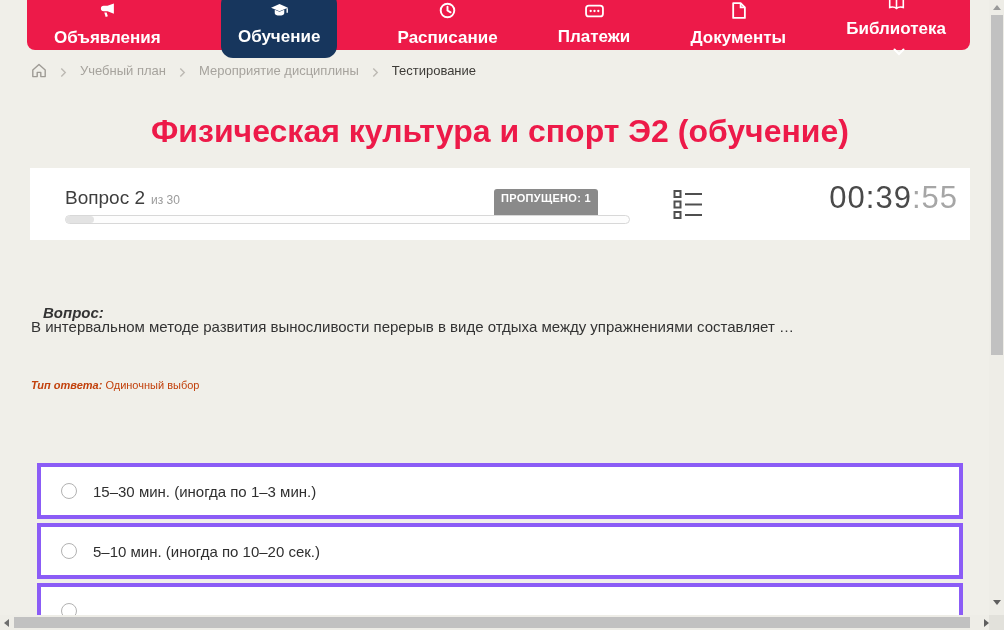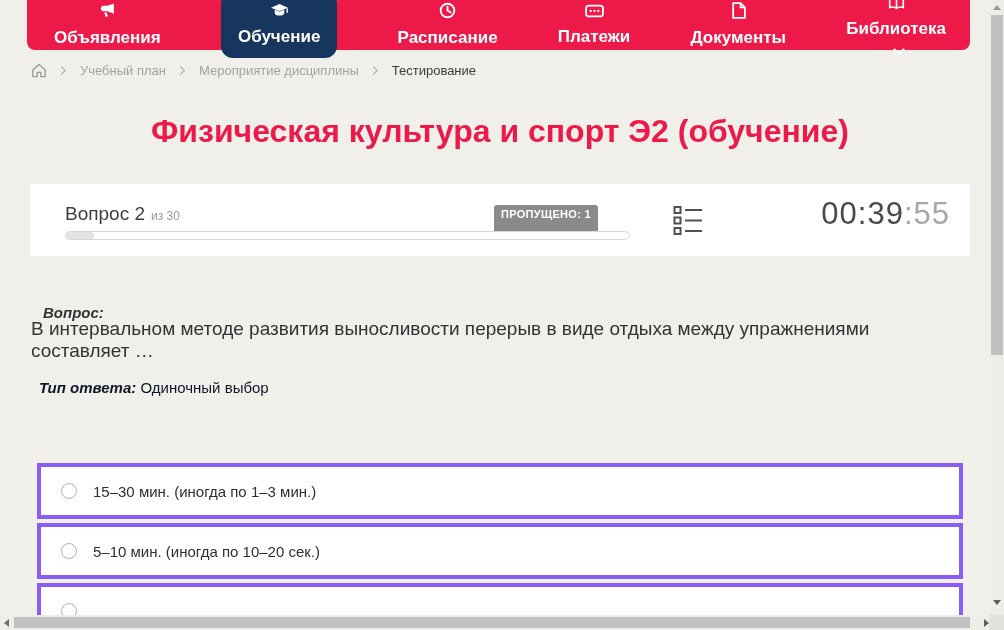--- a/index.html
+++ b/index.html
@@ -18,61 +18,61 @@
     display:flex;align-items:center;gap:9px;color:#fff;
     font-size:17px;font-weight:bold;white-space:nowrap;cursor:pointer;flex-direction:column;
   }
   .nav-item.active{
     background:#17365d;border-radius:12px;padding:11px 17px;
   }
   .nicon{display:flex;align-items:center}
   .chev{margin-left:6px;display:flex;align-items:center}
   
   .breadcrumb{
-    position:absolute;left:31px;top:63px;display:flex;align-items:center;
+    position:absolute;left:31px;top:63px;display:flex;align-items:flex-end;
     gap:13px;font-size:13px;color:#a6a39d;
   }
   .bc-home{display:flex;align-items:center;cursor:pointer}
   .bc-sep{display:flex;align-items:center}
   .bc-link{color:#a6a39d;text-decoration:none;cursor:pointer}
   .bc-current{color:#3d3b37}
   
   .page-title{
     position:absolute;left:0;top:113px;width:1000px;margin:0;
     text-align:center;color:#ed1a49;font-size:32px;font-weight:bold;
   }
   
   .qcard{
-    position:absolute;left:30px;top:168px;width:940px;height:72px;background:#ffffff;margin-top:16px;
+    position:absolute;left:30px;top:168px;width:940px;height:72px;background:#ffffff;
   }
   .qtitle{position:absolute;left:35px;top:19px;font-size:19px;color:#3e3e3e;white-space:nowrap}
   .qof{font-size:12px;color:#9b9b9b;margin-left:6px}
   .badge{
     position:absolute;left:464px;top:21px;background:#8a8a8a;color:#fff;
     font-size:11px;font-weight:bold;letter-spacing:.3px;
     padding:3px 7px 19px;border-radius:3px;white-space:nowrap;
   }
   .progress{
     position:absolute;left:35px;top:47px;width:563px;height:7px;
     border:1px solid #d8d8d8;border-radius:5px;background:#fdfdfd;overflow:hidden;
   }
   .progress-fill{height:100%;background:#e3e3e3;border-radius:5px;width:0}
   .qlist{
     position:absolute;left:643px;top:21px;background:none;border:none;
     padding:0;cursor:pointer;display:flex;
   }
   .timer{
-    position:absolute;right:20px;top:12px;font-size:31px;color:#4a4a4a;
+    position:absolute;right:12px;top:12px;font-size:31px;color:#4a4a4a;
     letter-spacing:1px;white-space:nowrap;
   }
   .tsec{color:#a6a6a6}
   
   .q-label{position:absolute;left:31px;top:292px;font-size:15px;font-weight:bold;font-style:italic;color:#333;margin:12px}
-  .q-text{position:absolute;left:31px;top:318px;width:900px;font-size:19px;color:#333;margin:0}
-  .q-type{position:absolute;left:39px;top:379px;font-size:15px;color:#0f172a;margin:0}
+  .q-text{position:absolute;left:31px;top:318px;width:900px;font-size:15px;color:#333;margin:0}
+  .q-type{position:absolute;left:31px;top:379px;font-size:11px;color:#c2410c;margin:0}
   .q-type b{font-style:italic}
   
   .options{position:absolute;left:37px;top:463px;width:926px}
   .option{
     box-sizing:border-box;width:926px;height:56px;background:#fff;
     border:4px solid #8b5cf6;display:flex;align-items:center;
     padding-left:20px;gap:16px;margin-bottom:4px;cursor:pointer;
   }
   .radio{
     width:14px;height:14px;border:1px solid #b2b2b2;border-radius:50%;

